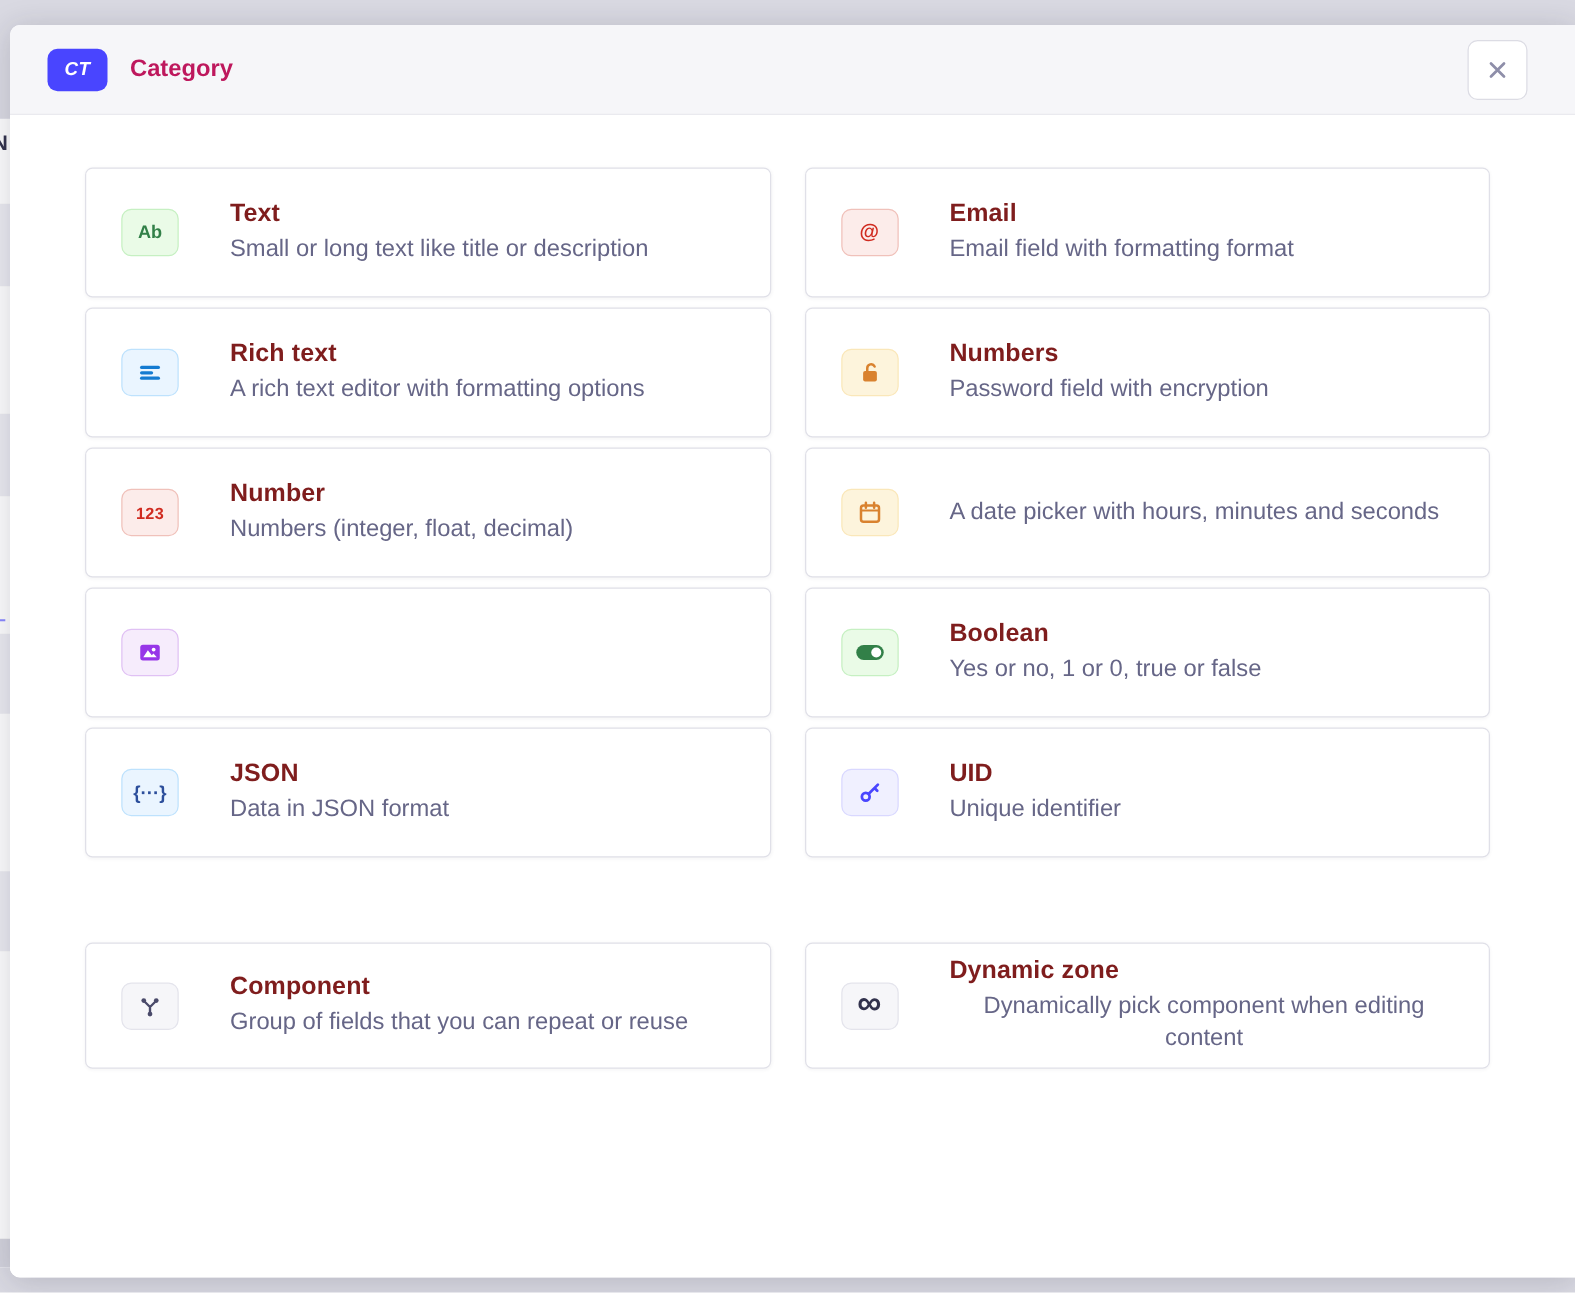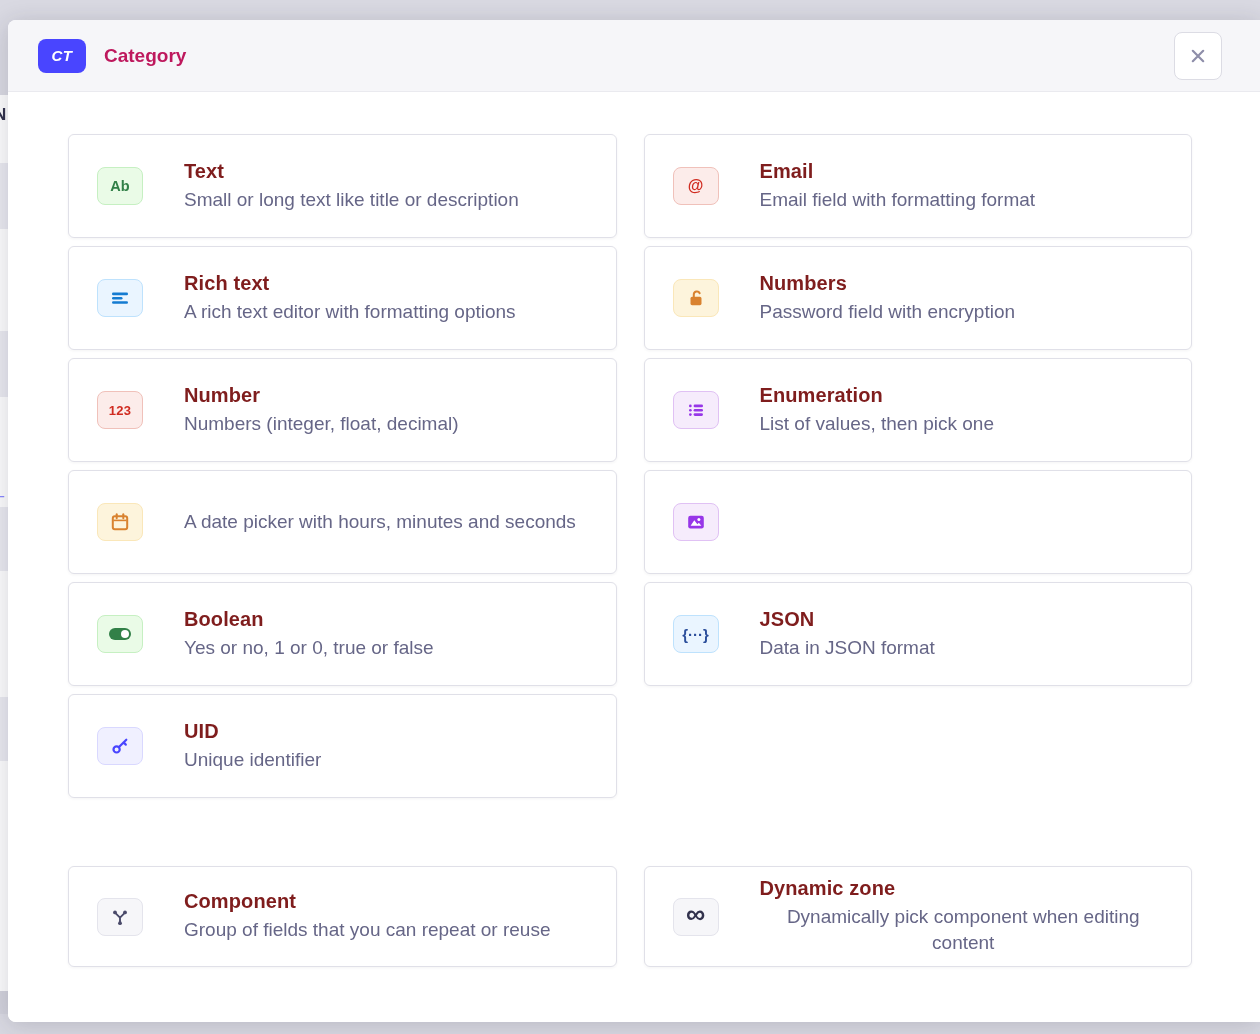--- a/index.html
+++ b/index.html
@@ -161,36 +161,20 @@
       <div class="card">
         <span class="badge pal-red">
           <span class="ic-123">123</span>
         </span>
         <span class="meta">
           <span class="card-title">Number</span>
           <span class="card-desc">Numbers (integer, float, decimal)</span>
         </span>
       </div>
 
-      <div class="card">
-        <span class="badge pal-purple">
-          <svg width="24" height="24" viewBox="0 0 24 24">
-            <rect x="5" y="6.6" width="2.7" height="2.7" rx="1.35" fill="currentColor"></rect>
-            <rect x="9.6" y="6.6" width="9.4" height="2.7" rx="1.35" fill="currentColor"></rect>
-            <rect x="5" y="10.9" width="2.7" height="2.7" rx="1.35" fill="currentColor"></rect>
-            <rect x="9.6" y="10.9" width="9.4" height="2.7" rx="1.35" fill="currentColor"></rect>
-            <rect x="5" y="15.2" width="2.7" height="2.7" rx="1.35" fill="currentColor"></rect>
-            <rect x="9.6" y="15.2" width="9.4" height="2.7" rx="1.35" fill="currentColor"></rect>
-          </svg>
-        </span>
-        <span class="meta">
-          <span class="card-title">Enumeration</span>
-          <span class="card-desc">List of values, then pick one</span>
-        </span>
-      </div>
 
       <div class="card">
         <span class="badge pal-yellow">
           <svg width="24" height="24" viewBox="0 0 24 24">
             <rect x="4.8" y="6.3" width="14.4" height="13" rx="2" fill="none" stroke="currentColor" stroke-width="2"></rect>
             <line x1="8.7" y1="4.2" x2="8.7" y2="8.2" stroke="currentColor" stroke-width="2" stroke-linecap="round"></line>
             <line x1="15.3" y1="4.2" x2="15.3" y2="8.2" stroke="currentColor" stroke-width="2" stroke-linecap="round"></line>
             <line x1="5.4" y1="10.4" x2="18.6" y2="10.4" stroke="currentColor" stroke-width="1.6"></line>
           </svg>
         </span>

